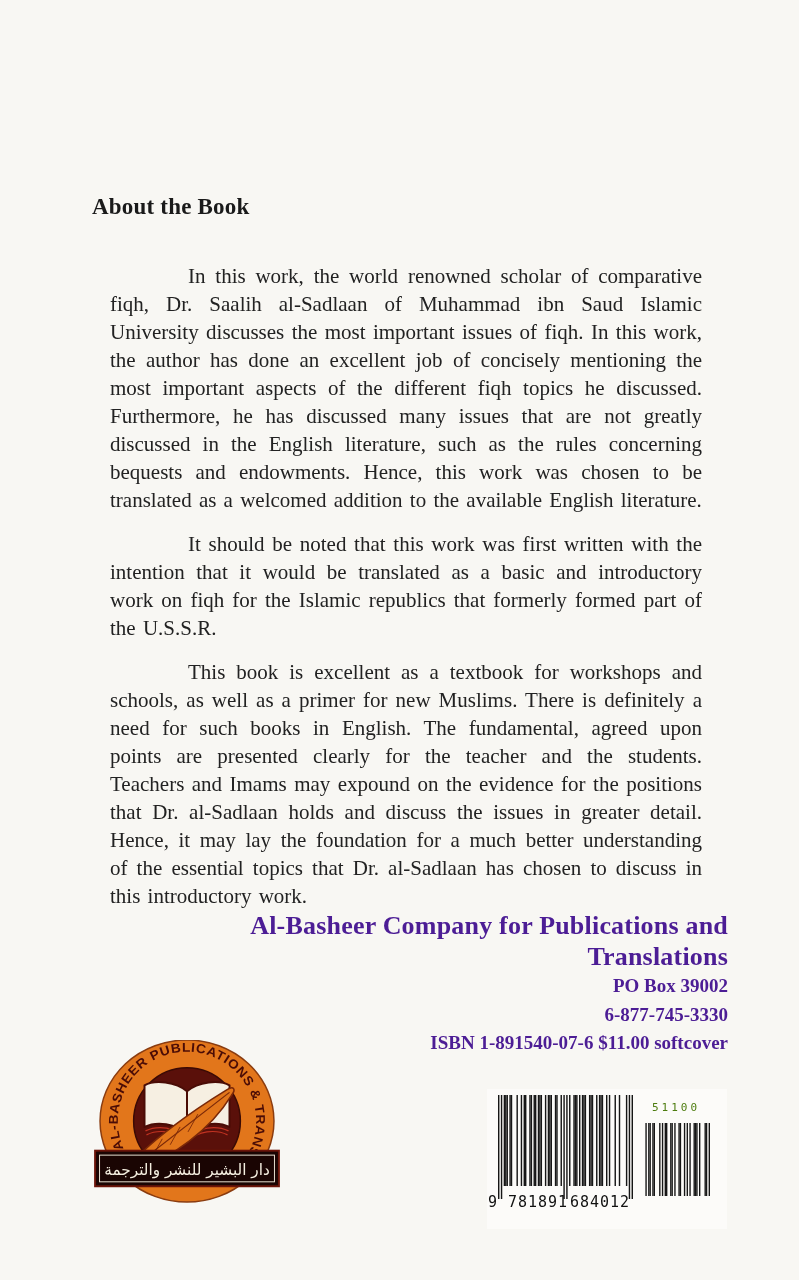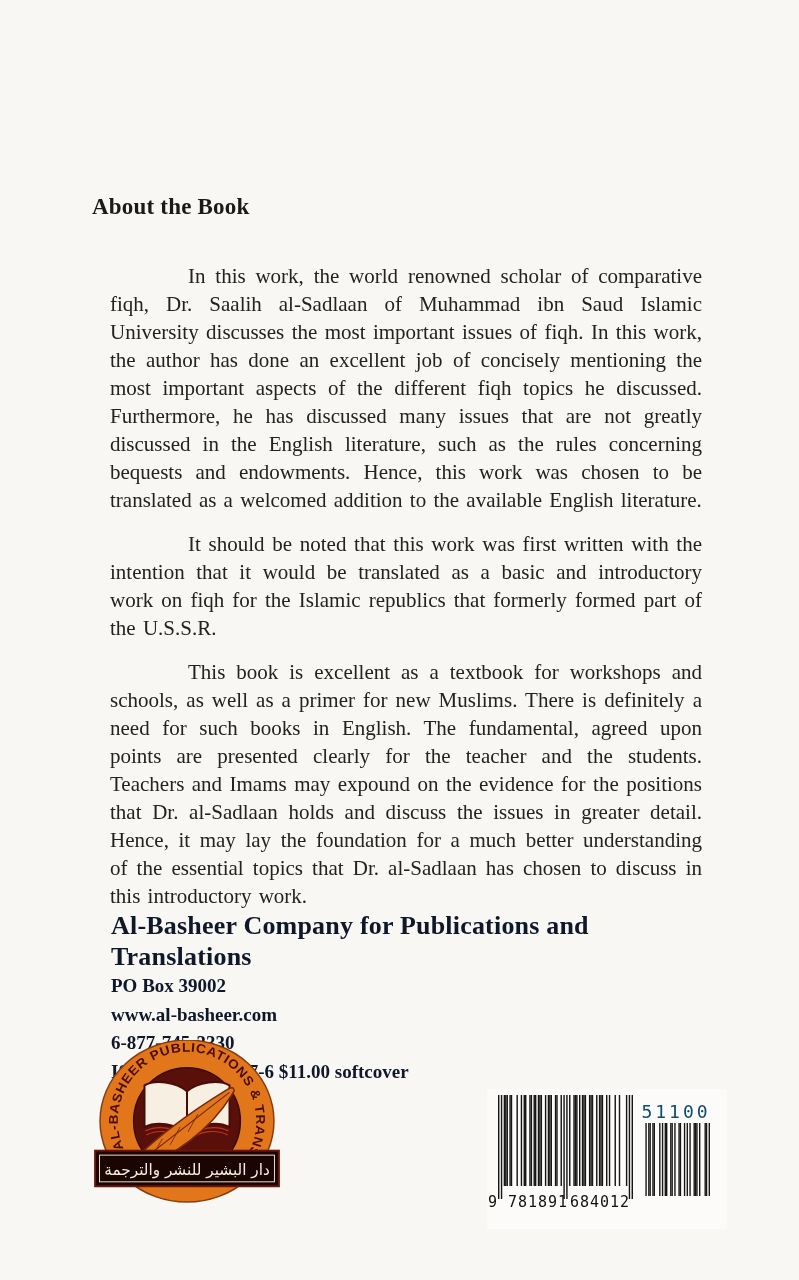--- a/index.html
+++ b/index.html
@@ -16,61 +16,60 @@
     font-size:23px;font-weight:bold;color:#1a1a1a;
     margin:0;letter-spacing:.2px;
   }
   .body-text{
     position:absolute;left:94px;top:246px;width:624px;
     font-size:21px;line-height:28px;text-align:justify;
     color:#222;
   }
   .body-text p{margin:16px;text-indent:78px;word-spacing:2px;}
   .publisher{
-    position:absolute;left:111px;top:910px;width:624px;
-    font-weight:bold;color:#0f172a;
+    position:absolute;left:104px;top:910px;width:624px;
+    text-align:right;font-weight:bold;color:#4c1d95;
   }
   .publisher .company{font-size:26px;line-height:31px;letter-spacing:.2px;}
   .publisher .addr{font-size:19px;line-height:28.5px;}
   .logo{position:absolute;left:93px;top:1040px;width:188px;height:168px;}
   .barcode{position:absolute;left:487px;top:1089px;width:240px;height:140px;background:#fcfbf9;}
   .barcode svg rect{fill:#161616;}
   #bc-main{position:absolute;left:11px;top:6px;width:135px;height:104px;}
   #bc-addon{position:absolute;left:157px;top:34px;width:66px;height:73px;}
   .bc-digits{
     position:absolute;top:104px;
     font-family:"DejaVu Sans Mono", monospace;
     font-size:15px;color:#111;text-align:center;letter-spacing:1px;
   }
   .bc-lead{left:0;width:12px;}
   .bc-left{left:20px;width:62px;}
   .bc-right{left:82px;width:62px;}
   .bc-addon-digits{
     position:absolute;left:153px;top:12px;width:72px;
     font-family:"DejaVu Sans Mono", monospace;
-    font-size:18px;color:#0c4a6e;text-align:center;letter-spacing:3px;
+    font-size:11px;color:#4d7c0f;text-align:center;letter-spacing:3px;
   }
 </style>
 </head>
 <body>
 
 <div class="page">
 
   <h1 class="heading">About the Book</h1>
 
   <div class="body-text">
     <p>In this work, the world renowned scholar of comparative fiqh, Dr. Saalih al-Sadlaan of Muhammad ibn Saud Islamic University discusses the most important issues of fiqh. In this work, the author has done an excellent job of concisely mentioning the most important aspects of the different fiqh topics he discussed. Furthermore, he has discussed many issues that are not greatly discussed in the English literature, such as the rules concerning bequests and endowments. Hence, this work was chosen to be translated as a welcomed addition to the available English literature.</p>
     <p>It should be noted that this work was first written with the intention that it would be translated as a basic and introductory work on fiqh for the Islamic republics that formerly formed part of the U.S.S.R.</p>
     <p>This book is excellent as a textbook for workshops and schools, as well as a primer for new Muslims. There is definitely a need for such books in English. The fundamental, agreed upon points are presented clearly for the teacher and the students. Teachers and Imams may expound on the evidence for the positions that Dr. al-Sadlaan holds and discuss the issues in greater detail. Hence, it may lay the foundation for a much better understanding of the essential topics that Dr. al-Sadlaan has chosen to discuss in this introductory work.</p>
   </div>
 
   <div class="publisher">
     <div class="company">Al-Basheer Company for Publications and Translations</div>
     <div class="addr">PO Box 39002</div>
-    <div class="addr">www.al-basheer.com</div>
     <div class="addr">6-877-745-3330</div>
     <div class="addr">ISBN 1-891540-07-6 $11.00 softcover</div>
   </div>
 
   <svg class="logo" viewBox="0 0 190 170" aria-hidden="true">
 
     <ellipse cx="95" cy="82" rx="88" ry="82" fill="#e2761b" stroke="#8a3c10" stroke-width="1.5"></ellipse>
 
     <circle cx="95" cy="82" r="54" fill="#5a100a" stroke="#3a0a04" stroke-width="1.5"></circle>
 

